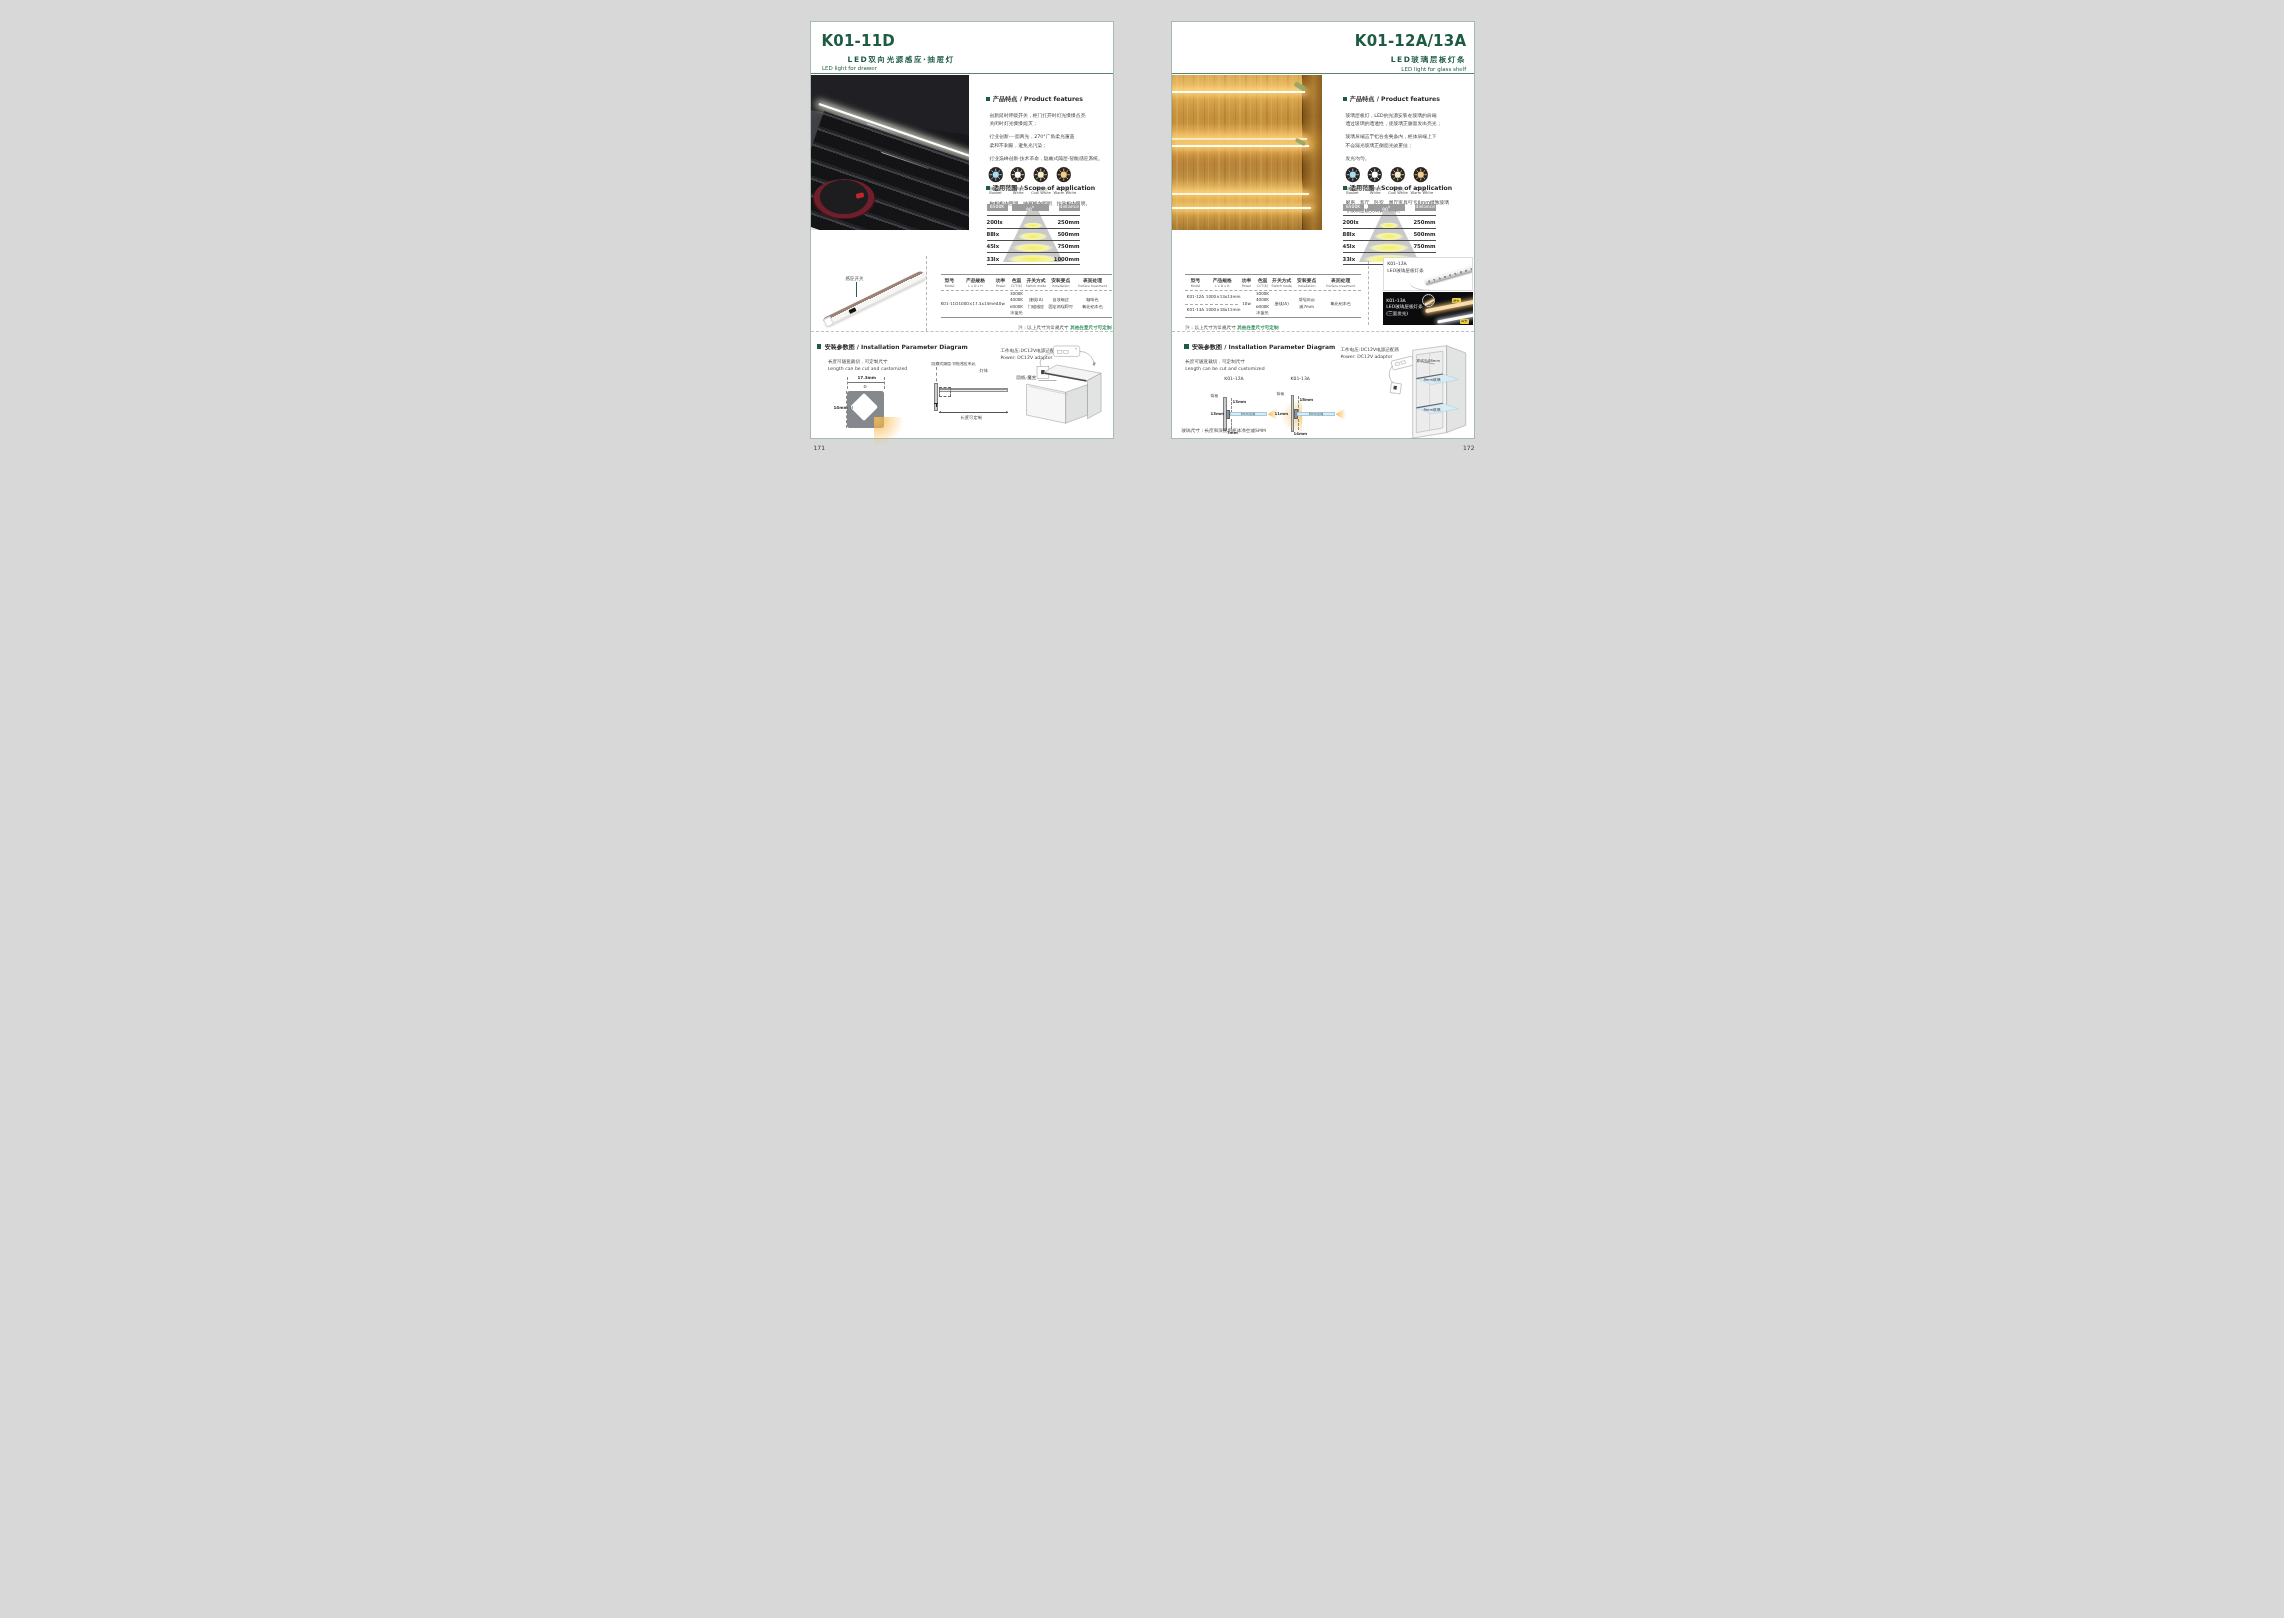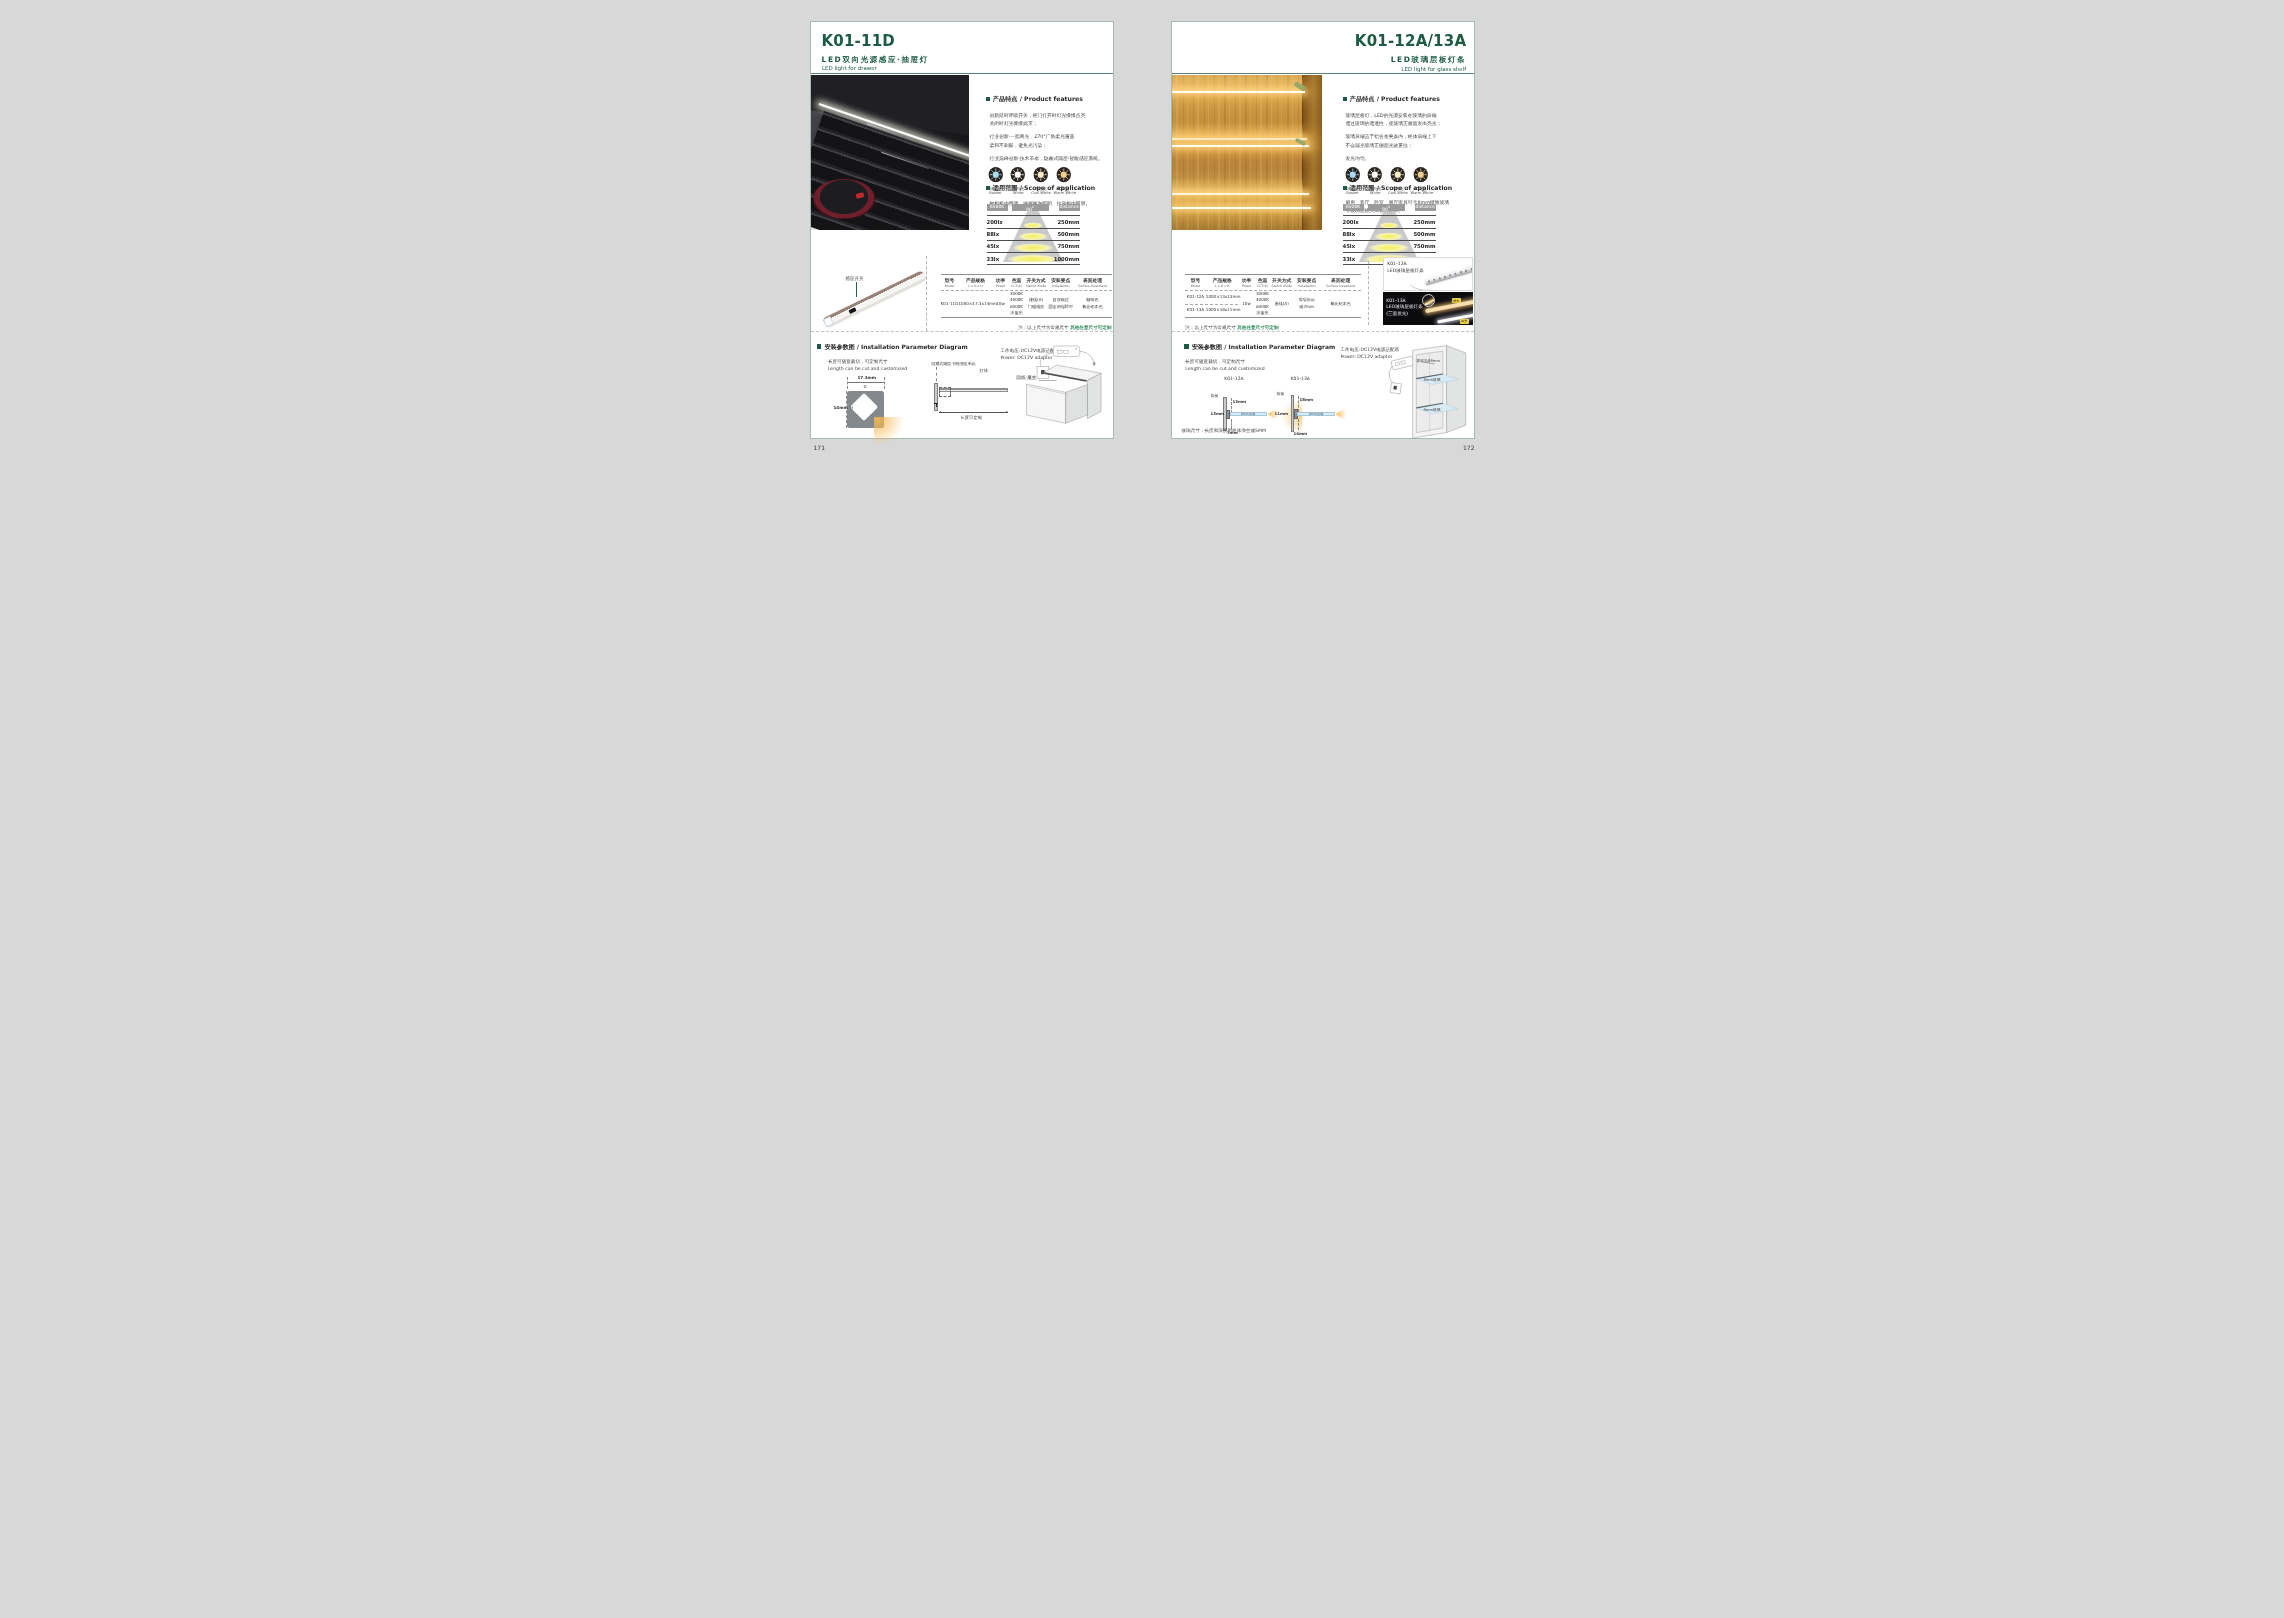--- a/index.html
+++ b/index.html
@@ -3,21 +3,21 @@
 <meta charset="utf-8">
 <style>
   html,body{margin:0;padding:0;background:#d8d8d8;font-family:"DejaVu Sans","Liberation Sans",sans-serif;}
   .canvas{position:relative;width:707px;height:461px;background:#d8d8d8;overflow:hidden;margin:0 auto;}
   .abs{position:absolute;}
   .page{position:absolute;top:21px;width:304px;height:418px;background:#ffffff;border:0.5px solid rgba(90,132,114,.55);box-sizing:border-box;padding-left:33px;}
   .page-l{left:21px;} .page-r{left:382px;}
   .pagenum{position:absolute;top:444px;font-size:6px;color:#3a3a3a;}
   
   .model-title{font-size:15px;font-weight:bold;color:#1d5b43;letter-spacing:0.2px;line-height:1;}
-  .title-cn{font-size:7.5px;font-weight:bold;color:#1d5b43;letter-spacing:1.6px;}
+  .title-cn{font-size:7.5px;font-weight:bold;color:#1d5b43;letter-spacing:1.6px;margin-left:26px;}
   .title-en{font-size:5.5px;color:#1f5d45;}
   .hrule{position:absolute;left:0;right:0;top:51px;border-top:0.7px solid #5a8472;}
   
   .sec-head{font-size:6.2px;font-weight:bold;color:#2b2b2b;white-space:nowrap;}
   .sq{display:inline-block;width:4.1px;height:4.1px;background:#1d5b43;margin-right:3.2px;}
   .body-text{font-size:4.8px;color:#3c3c3c;white-space:nowrap;}
   
   .licon{width:20px;text-align:center;}
   .licon-cn{font-size:3.9px;color:#444;margin-top:0.9px;white-space:nowrap;}
   .licon-en{font-size:3.7px;color:#555;white-space:nowrap;}

